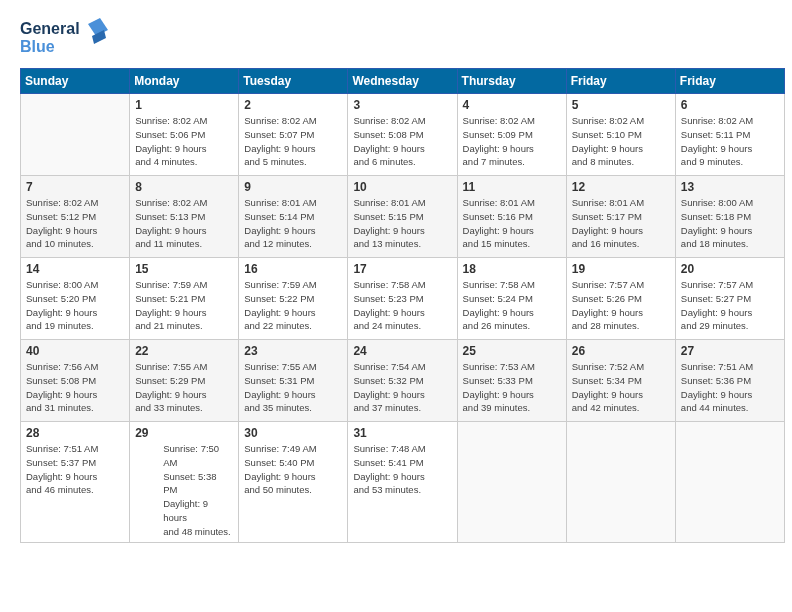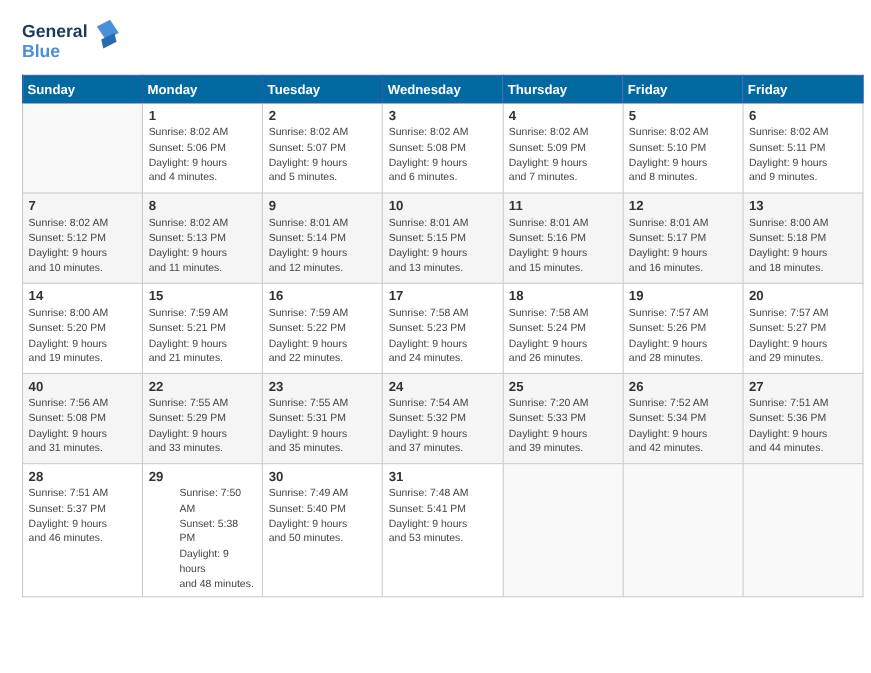--- a/index.html
+++ b/index.html
@@ -285,21 +285,21 @@
           </td>
           <td>
             <span class="day-number">24</span>
             <div class="day-info" style="white-space: pre-line;">Sunrise: 7:54 AM
 Sunset: 5:32 PM
 Daylight: 9 hours
 and 37 minutes.</div>
           </td>
           <td>
             <span class="day-number">25</span>
-            <div class="day-info" style="white-space: pre-line;">Sunrise: 7:20 AM
+            <div class="day-info" style="white-space: pre-line;">Sunrise: 7:53 AM
 Sunset: 5:33 PM
 Daylight: 9 hours
 and 39 minutes.</div>
           </td>
           <td>
             <span class="day-number">26</span>
             <div class="day-info" style="white-space: pre-line;">Sunrise: 7:52 AM
 Sunset: 5:34 PM
 Daylight: 9 hours
 and 42 minutes.</div>

